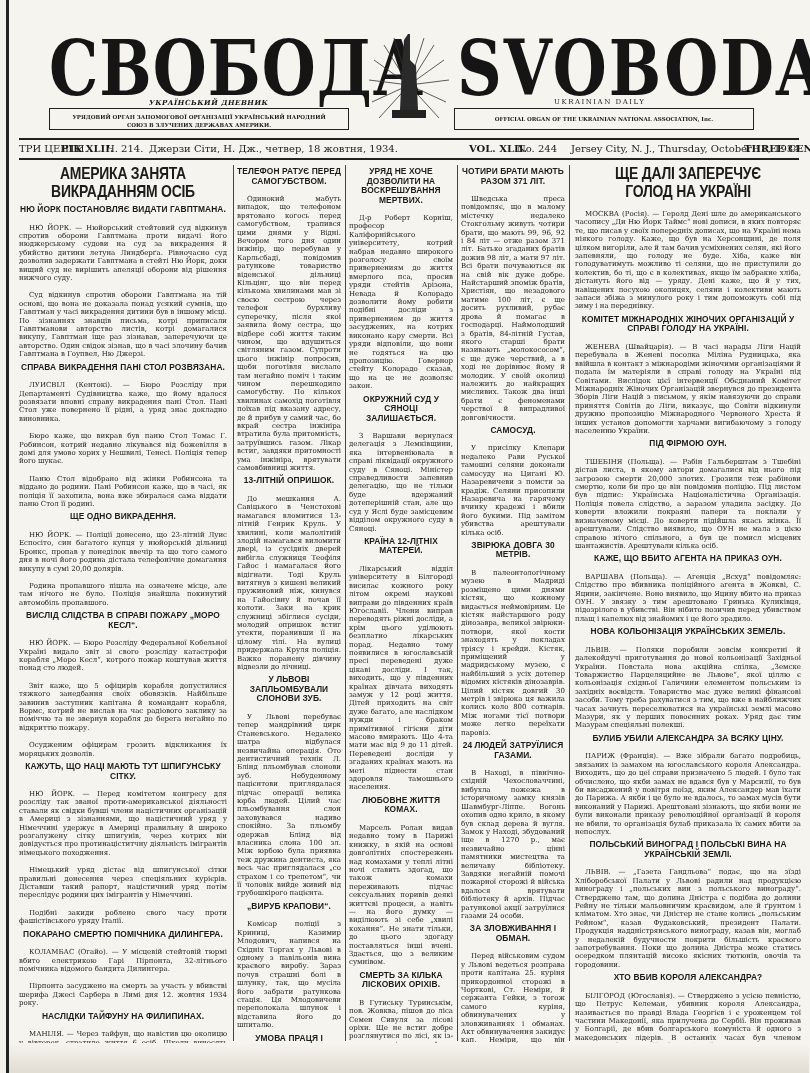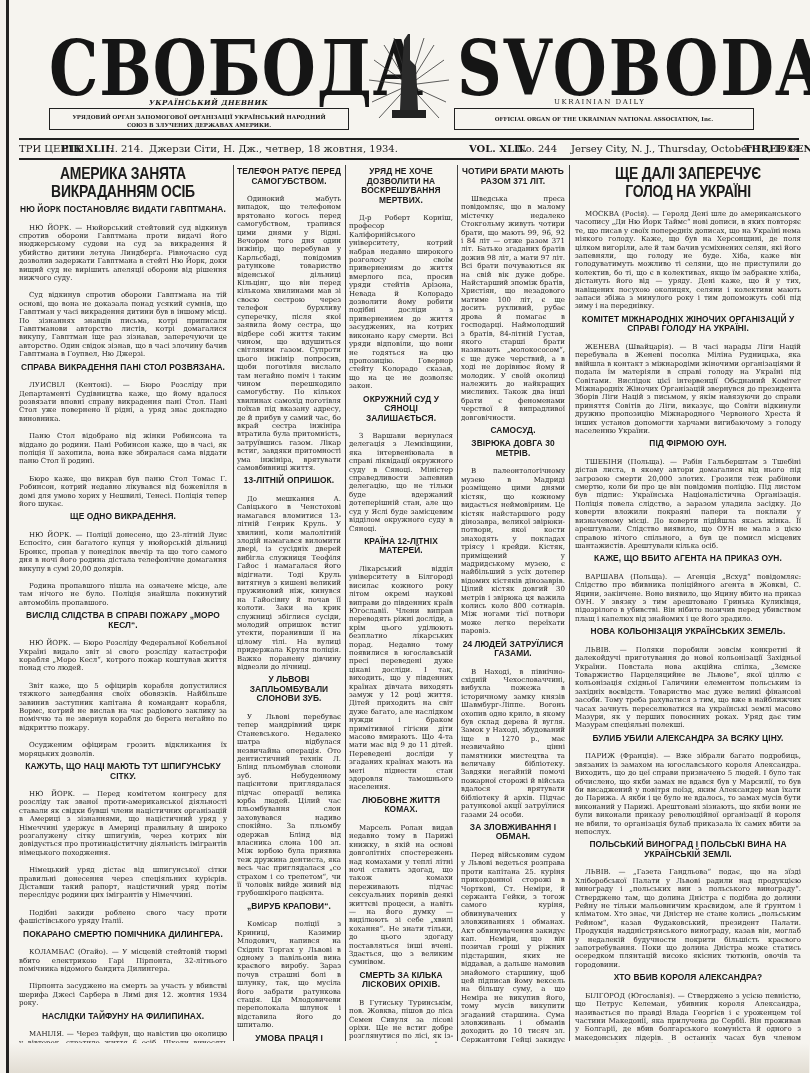--- a/index.html
+++ b/index.html
@@ -74,22 +74,22 @@
   <div class="col-rule" style="left:448px"></div>
   <div class="col-rule" style="left:560px"></div>
 
   <div class="col" style="left:10px;width:208px">
     <h2 class="big">АМЕРИКА ЗАНЯТА ВИКРАДАННЯМ ОСІБ</h2>
     <h3>НЮ ЙОРК ПОСТАНОВЛЯЄ ВИДАТИ ГАВПТМАНА.</h3>
     <p>НЮ ЙОРК. — Нюйорський стейтовий суд відкинув спротив оборони Гавптмана проти видачі його нюджерському судови на суд за викрадення й убийство дитини летуна Линдберґа. Рівночасно суд дозволив задержати Гавптмана в стейті Ню Йорк, доки вищий суд не вирішить апеляції оборони від рішення нижчого суду.</p>
     <p>Суд відкинув спротив оборони Гавптмана на тій основі, що вона не доказала понад усякий сумнів, що Гавптман у часі викрадення дитини був в іншому місці. По зізнаннях знавців письма, котрі приписали Гавптманови авторство листів, котрі домагалися викупу, Гавптман іще раз зізнавав, заперечуючи це авторство. Один свідок зізнав, що в часі злочину бачив Гавптмана в Гоупвел, Ню Джерзі.</p>
     <h3>СПРАВА ВИКРАДЕННЯ ПАНІ СТОЛ РОЗВЯЗАНА.</h3>
     <p>ЛУИСВІЛ (Кентокі). — Бюро Розсліду при Департаменті Судівництва каже, що йому вдалося розвязати вповні справу викрадення пані Стол. Пані Стол уже повернено її рідні, а уряд знає докладно виновника.</p>
+    <p>Бюро каже, що викрав був паню Стол Томас Г. Робинсон, котрий недавно лікувався від божевілля в домі для умово хорих у Нешвилі, Тенесі. Поліція тепер його шукає.</p>
     <p>Паню Стол відобрано від жінки Робинсона та віддано до родини. Пані Робинсон каже, що в часі, як поліція її захопила, вона вже збиралася сама віддати паню Стол її родині.</p>
-    <p>Бюро каже, що викрав був паню Стол Томас Г. Робинсон, котрий недавно лікувався від божевілля в домі для умово хорих у Нешвилі, Тенесі. Поліція тепер його шукає.</p>
     <h3>ЩЕ ОДНО ВИКРАДЕННЯ.</h3>
     <p>НЮ ЙОРК. — Поліції донесено, що 23-літній Луис Еспосіто, син багатого купця у нюйорській дільниці Бронкс, пропав у понеділок ввечір та що того самого дня в ночі його родина дістала телефонічне домагання викупу в сумі 20,00 долярів.</p>
     <p>Родина пропавшого пішла на означене місце, але там нічого не було. Поліція знайшла покинутий автомобіль пропавшого.</p>
     <h3>ВИСЛІД СЛІДСТВА В СПРАВІ ПОЖАРУ „МОРО КЕСЛ“.</h3>
     <p>НЮ ЙОРК. — Бюро Розсліду Федеральної Кобельної Україні видало звіт зі свого розсліду катастрофи корабля „Моро Кесл“, котрого пожар коштував життя понад сто людей.</p>
     <p>Звіт каже, що 5 офіцирів корабля допустилися тяжкого занедбання своїх обовязків. Найбільше завинив заступник капітана й командант корабля, Вормс, котрий не вислав на час радіового заклику за поміччю та не звернув корабля до берега негайно по відкриттю пожару.</p>
     <p>Осудженим офіцирам грозить відкликання їх моряцьких дозволів.</p>
     <h3>КАЖУТЬ, ЩО НАЦІ МАЮТЬ ТУТ ШПИГУНСЬКУ СІТКУ.</h3>
     <p>НЮ ЙОРК. — Перед комітетом конгресу для розсліду так званої проти-американської діяльності ставали як свідки бувші члени націстичних організацій в Америці з зізнаннями, що націстичний уряд у Німеччині удержує в Америці правильну й широко розгалужену сітку шпигунів, через котрих він довідується про протинаціститчну діяльність імігрантів німецького походження.</p>
     <p>Німецький уряд дістає від шпигунської сітки правильні донесення через спеціяльних курієрів. Діставши такий рапорт, націстичний уряд потім переслідує родини цих імігрантів у Німеччині.</p>
@@ -128,20 +128,21 @@
     <p>Марсель Ролан видав недавно тому в Парижі книжку, в якій на основі довголітніх спостережень над комахами у теплі літні ночі ставить здогад, що також комахи переживають підчас сексуальних поривів деякі життєві процеси, а навіть — на його думку — виділюють зі себе „хвилі кохання“. Не знати тільки, до цього здогаду поставляться інші вчені. Здається, що з великим сумнівом.</p>
     <h3>СМЕРТЬ ЗА КІЛЬКА ЛІСКОВИХ ОРІХІВ.</h3>
     <p>В Гутиську Туринськім, пов. Жовква, пішов до ліса Семен Сивуля за лісові оріхи. Ще не встиг добре розглянутися по лісі, як із-за кущів вийшов побережник Гнат Процишин. Побачивши Сивулю в лісі, нелюдяний побережник стрілив до нього з рушниці й убив його на місці. Вбивника арештувала поліція.</p>
 
   </div>
 
   <div class="col" style="left:452px;width:104px">
     <h3>ЧОТИРИ БРАТИ МАЮТЬ РАЗОМ 371 ЛІТ.</h3>
     <p>Шведська преса повідомляє, що в малому містечку недалеко Стокгольму живуть чотири брати, що мають 99, 96, 92 і 84 літ — отже разом 371 літ. Батько згаданих братів дожив 98 літ, а мати 97 літ. Всі брати почуваються як на свій вік дуже добре. Найстарший зпоміж братів, Христіян, що незадового матиме 100 літ, є ще досить рухливий, рубає дрова й помагає в господарці. Наймолодший з братів, 84-літній Густав, якого старші брати називають „молокососом“, є ще дуже черствий, а в ході не дорівнює йому й молодик. У своїй околиці належить до найкращих мисливих. Також два інші брати є феноменами черствої й випрадливої довговічности.</p>
     <h3>САМОСУД.</h3>
+    <p>У присілку Клепари недалеко Рави Руської тамошні селяни доконали самосуду на Цигані Ю. Назаревичеви з помсти за крадіж. Селяни присопили Назаревича на гарячому вчинку крадежі і вбили його букими. Під замітом убивства арештували кілька осіб.</p>
     <h3>ЗВІРЮКА ДОВГА 30 МЕТРІВ.</h3>
     <p>В палеонтологічному музею в Мадриді розміщено цими днями кістяк, що кожному видається неймовірним. Це кістяк найстаршого роду дінозавра, великої звірюки-потвори, якої кости знаходять у покладах тріясу і крейди. Кістяк, приміщений у мадридському музею, є найбільший з усіх дотепер відомих кістяків дінозаврів. Цілий кістяк довгий 30 метрів і звірюка ця важила колись коло 800 сотнарів. Між ногами тієї потвори може легко переїхати паровіз.</p>
     <h3>24 ЛЮДЕЙ ЗАТРУЇЛИСЯ ГАЗАМИ.</h3>
     <p>В Наході, в північно-східній Чехословаччині, вибухла пожежа в історичному замку князів Шавмбург-Ліппе. Вогонь охопив одно крило, в якому був склад дерева й вугля. Замок у Наході, збудований іще в 1270 р., має незвичайно цінні памятники мистецтва та величаву бібліотеку. Завдяки негайній помочі пожарної сторожі й війська вдалося врятувати бібліотеку й архів. Підчас ратункової акції затруїлися газами 24 особи.</p>
     <h3>ЗА ЗЛОВЖИВАННЯ І ОБМАН.</h3>
     <p>Перед військовим судом у Львові ведеться розправа проти капітана 25. куріня прикордонної сторожі в Чорткові, Ст. Неміри, й сержанта Гейки, з тогож самого куріня, обвинувачених у зловживаннях і обманах. Акт обвинувачення закидує кап. Неміри, що він позичав гроші у ріжних підстаршин, яких не віддавав, а дальше намовив знайомого старшину, щоб цей підписав йому вексель на більшу суму, а що Неміра не викупив його, тому мусів викупити згаданий старшина. Сума зловживань і обманів доходить до 10 тисяч зл. Сержантови Гейці закидує акт обвинувачення, що він не виплачував вояком грошей за харчі т. зв. „харчевого“ й ці гроші забирав собі. Розправа потриває кілька днів.</p>
   </div>
 
   <div class="col" style="left:566px;width:226px">
     <h2 class="big">ЩЕ ДАЛІ ЗАПЕРЕЧУЄ ГОЛОД НА УКРАЇНІ</h2>

